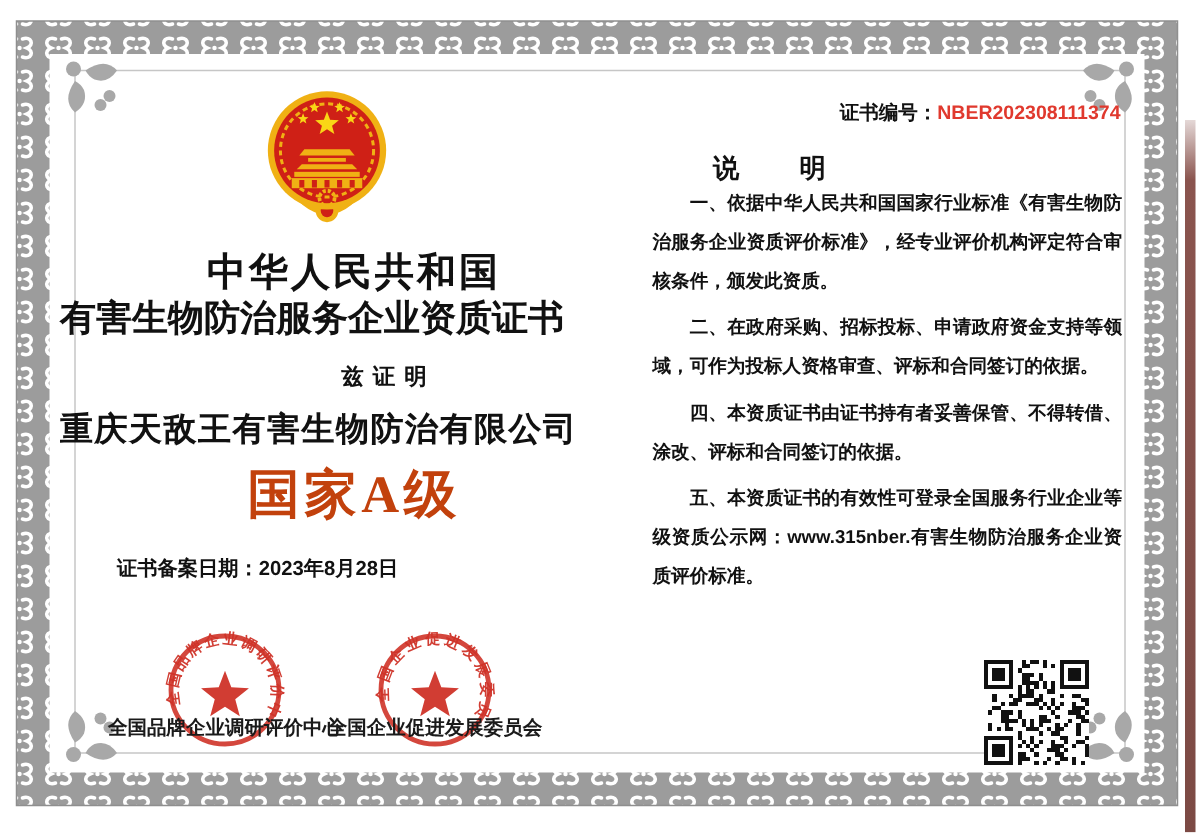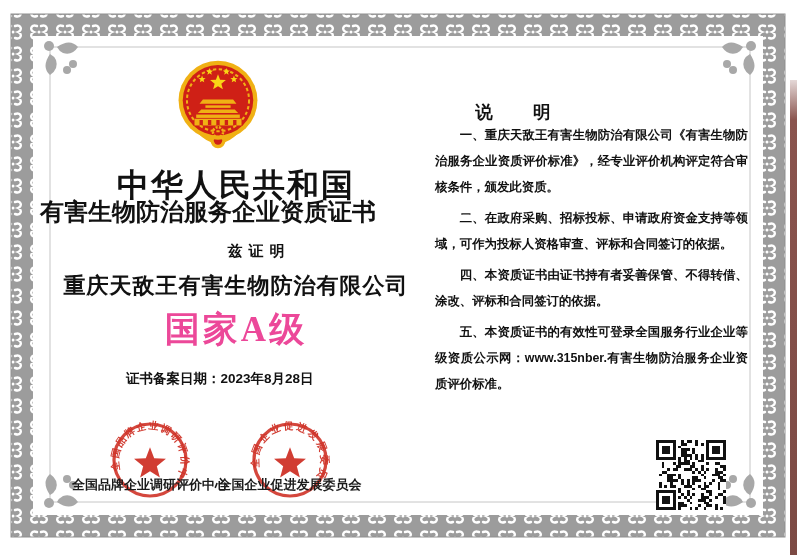--- a/index.html
+++ b/index.html
@@ -4,31 +4,31 @@
 <style>
   html,body{margin:0;padding:0;background:#ffffff;}
   .stage{
     position:relative;width:800px;height:555px;background:#ffffff;
     font-family:"Liberation Sans","DejaVu Sans",sans-serif;
     color:#111;overflow:hidden;
   }
   .abs{position:absolute;}
   
   .title1{left:50px;top:164px;width:372px;text-align:center;
-          font-size:32px;font-weight:bold;letter-spacing:2px;}
+          font-size:26px;font-weight:bold;letter-spacing:2px;}
   .title2{left:40px;top:196px;width:392px;text-align:left;
           font-size:24px;font-weight:bold;}
   .certify{left:50px;top:242px;width:372px;text-align:center;
            font-size:15px;font-weight:bold;letter-spacing:6px;padding-left:6px;box-sizing:border-box;margin-left:20px;}
-  .company{left:50px;top:271px;width:372px;text-align:center;
+  .company{left:40px;top:271px;width:372px;text-align:left;
            font-size:22px;font-weight:bold;letter-spacing:1px;}
   .grade{left:50px;top:306px;width:372px;text-align:center;
          font-family:"Liberation Serif","DejaVu Serif",serif;
-         font-size:35px;font-weight:bold;color:#ec4899;letter-spacing:3px;}
-  .dates{left:78px;top:368px;font-size:13.5px;font-weight:bold;line-height:22px;margin-left:48px;}
+         font-size:35px;font-weight:bold;color:#c2410c;letter-spacing:3px;}
+  .dates{left:78px;top:368px;font-size:13.5px;font-weight:bold;line-height:22px;}
   
   .cert-no{left:435px;top:66px;width:312px;text-align:right;
            font-size:13px;font-weight:bold;}
   .cert-no .num{color:#e0392e;}
   .notes-title{left:435px;top:100px;width:312px;text-align:left;
                font-size:17.5px;font-weight:bold;letter-spacing:2.3em;padding-left:2.3em;box-sizing:border-box;}
   .notes{left:435px;top:122px;width:313px;font-size:12.4px;font-weight:600;
          line-height:26px;text-align:justify;}
   .notes p{margin:0 0 5px 0;text-indent:2em;}
   
@@ -112,25 +112,28 @@
   <div class="abs certify">兹证明</div>
   <div class="abs company">重庆天敌王有害生物防治有限公司</div>
   <div class="abs grade">国家A级</div>
 
   <div class="abs dates">
     <div>
       <span>证书备案日期：</span><span>2023年8月28日</span>
     </div>
   </div>
 
+  <div class="abs cert-no">
+    <span>证书编号：</span><span class="num">NBER202308111374</span>
+  </div>
 
   <div class="abs notes-title">说明</div>
 
   <div class="abs notes">
-    <p>一、重庆天敌王有害生物防治有限公司《有害生物防治服务企业资质评价标准》，经专业评价机构评定符合审核条件，颁发此资质。</p>
+    <p>一、依据中华人民共和国国家行业标准《有害生物防治服务企业资质评价标准》，经专业评价机构评定符合审核条件，颁发此资质。</p>
     <p>二、在政府采购、招标投标、申请政府资金支持等领域，可作为投标人资格审查、评标和合同签订的依据。</p>
     <p>四、本资质证书由证书持有者妥善保管、不得转借、涂改、评标和合同签订的依据。</p>
     <p>五、本资质证书的有效性可登录全国服务行业企业等级资质公示网：www.315nber.有害生物防治服务企业资质评价标准。</p>
   </div>
 
   <svg class="abs" style="left:110px;top:420px" width="80" height="80" viewBox="-40 -40 80 80">
     <defs>
         <path id="arcL" d="M-28,15 A31.5,31.5 0 1 1 28,15"></path>
       </defs>
     <circle r="36" fill="none" stroke="rgba(207,51,40,0.9)" stroke-width="3.2"></circle>

